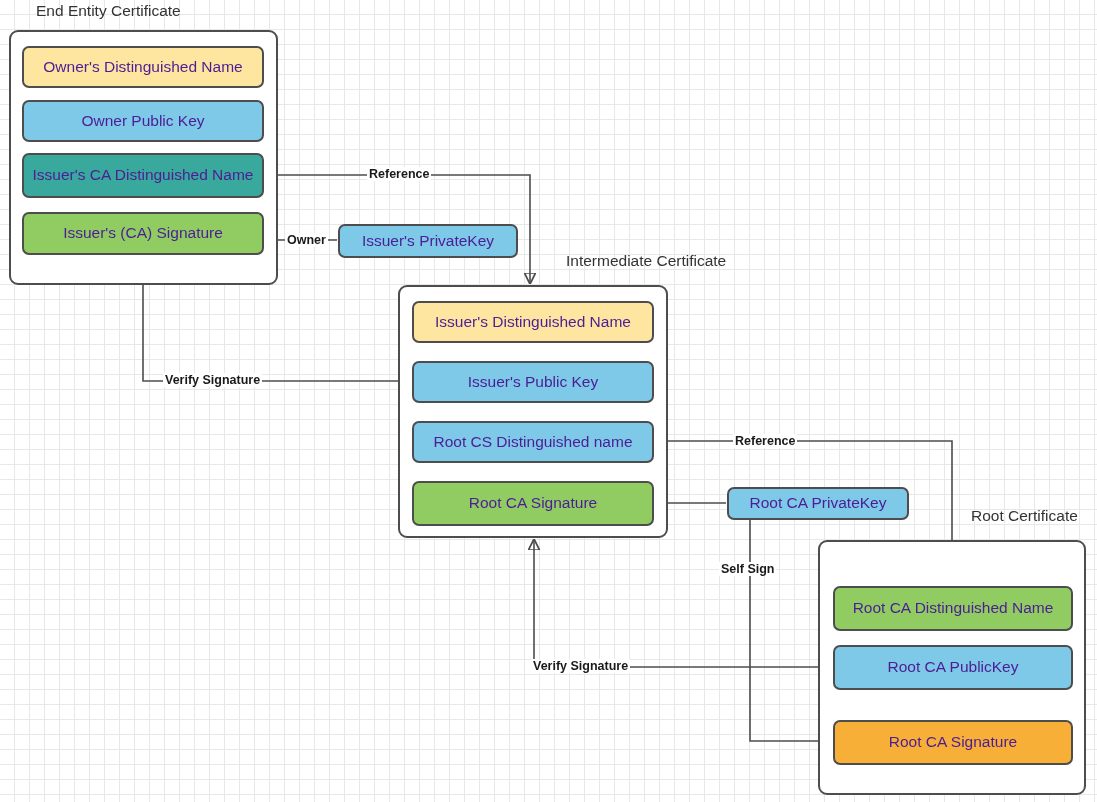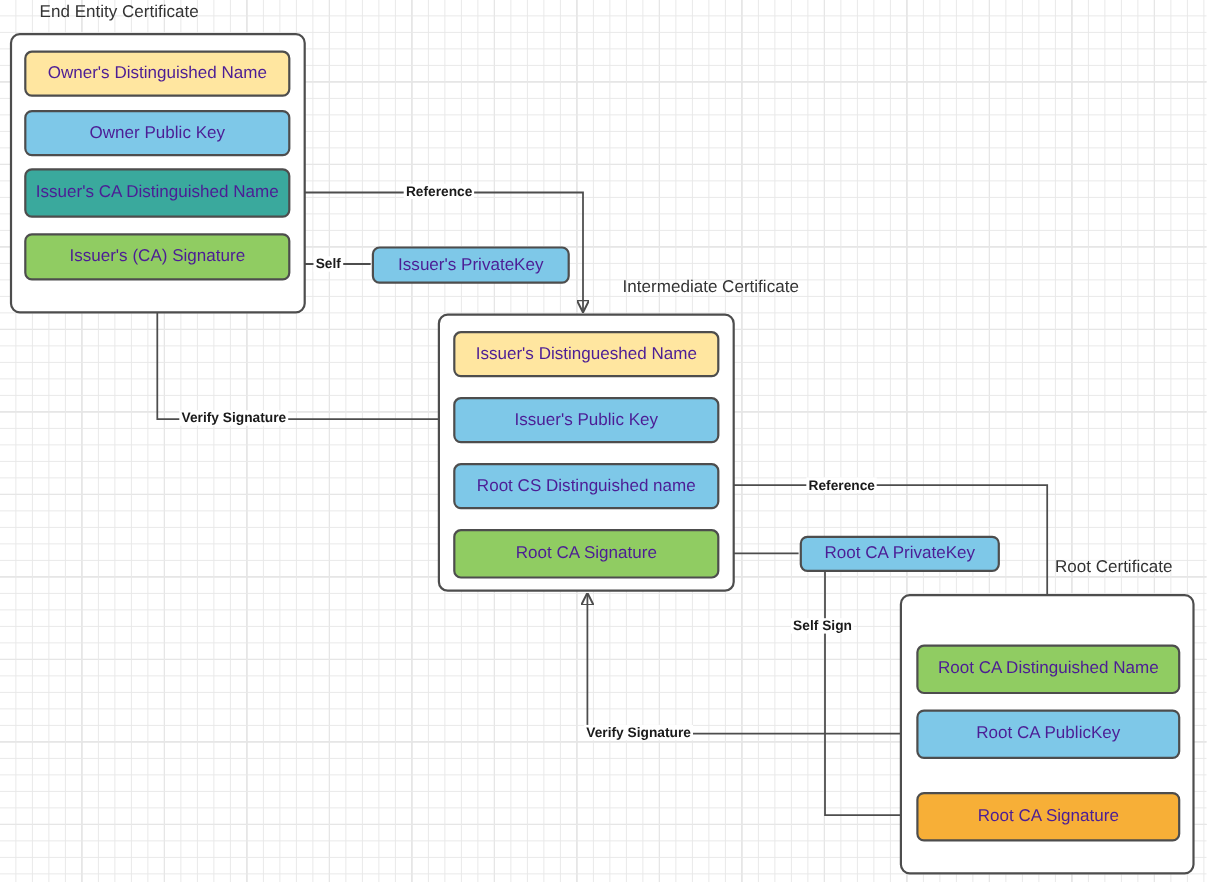--- a/index.html
+++ b/index.html
@@ -112,43 +112,43 @@
   <div class="node" style="left:22px; top:153px; width:242px; height:45px; background:#3aa99d;">Issuer's CA Distinguished Name</div>
 
   <div class="node" style="left:22px; top:212px; width:242px; height:43px; background:#90cc62;">Issuer's (CA) Signature</div>
 
   <div class="node" style="left:338px; top:224px; width:180px; height:34px; background:#7ec8e8;">Issuer's PrivateKey</div>
 
   <div class="group-title" style="left:566px; top:252px;">Intermediate Certificate</div>
 
   <div class="group-box" style="left:398px; top:285px; width:270px; height:253px;"></div>
 
-  <div class="node" style="left:412px; top:301px; width:242px; height:42px; background:#ffe6a0;">Issuer's Distingueshed Name</div>
+  <div class="node" style="left:412px; top:301px; width:242px; height:42px; background:#ffe6a0;">Issuer's Distinguished Name</div>
 
   <div class="node" style="left:412px; top:361px; width:242px; height:42px; background:#7ec8e8;">Issuer's Public  Key</div>
 
   <div class="node" style="left:412px; top:421px; width:242px; height:42px; background:#7ec8e8;">Root CS Distinguished name</div>
 
   <div class="node" style="left:412px; top:481px; width:242px; height:45px; background:#90cc62;">Root CA Signature</div>
 
   <div class="node" style="left:727px; top:487px; width:182px; height:33px; background:#7ec8e8;text-align:center;">Root CA PrivateKey</div>
 
-  <div class="group-title" style="left:959px; top:507px;">Root Certificate</div>
+  <div class="group-title" style="left:959px; top:507px;padding-left:12px;">Root Certificate</div>
 
   <div class="group-box" style="left:818px; top:540px; width:268px; height:255px;"></div>
 
   <div class="node" style="left:833px; top:586px; width:240px; height:45px; background:#90cc62;">Root CA Distinguished Name</div>
 
   <div class="node" style="left:833px; top:645px; width:240px; height:45px; background:#7ec8e8;">Root CA PublicKey</div>
 
   <div class="node" style="left:833px; top:720px; width:240px; height:45px; background:#f7af37;">Root CA Signature</div>
 
   <div class="edge-label" style="left:367px; top:167px;">Reference</div>
 
-  <div class="edge-label" style="left:285px; top:233px;">Self</div>
+  <div class="edge-label" style="left:285px; top:233px;">Owner</div>
 
   <div class="edge-label" style="left:163px; top:373px;">Verify Signature</div>
 
   <div class="edge-label" style="left:733px; top:434px;">Reference</div>
 
   <div class="edge-label" style="left:719px; top:562px;">Self Sign</div>
 
   <div class="edge-label" style="left:531px; top:659px;">Verify Signature</div>
 
 </div>

